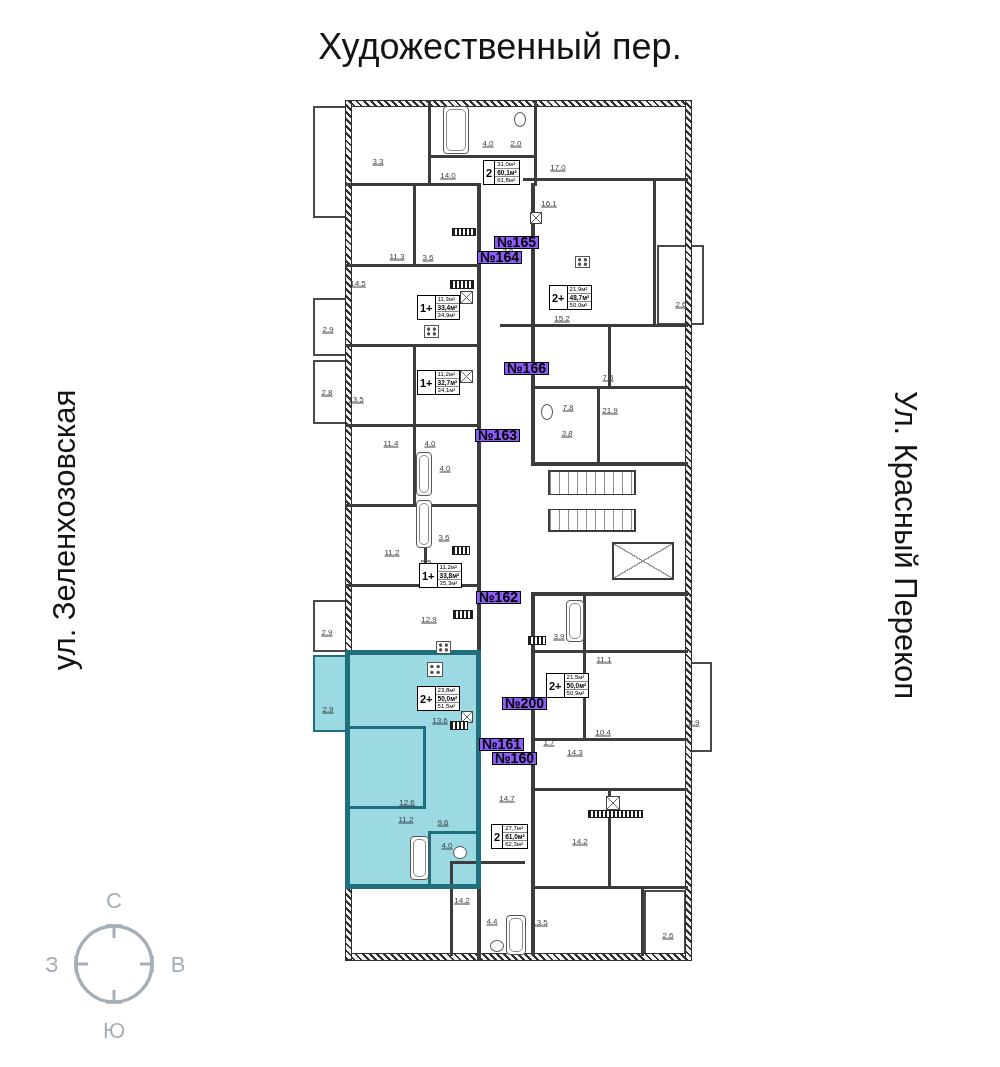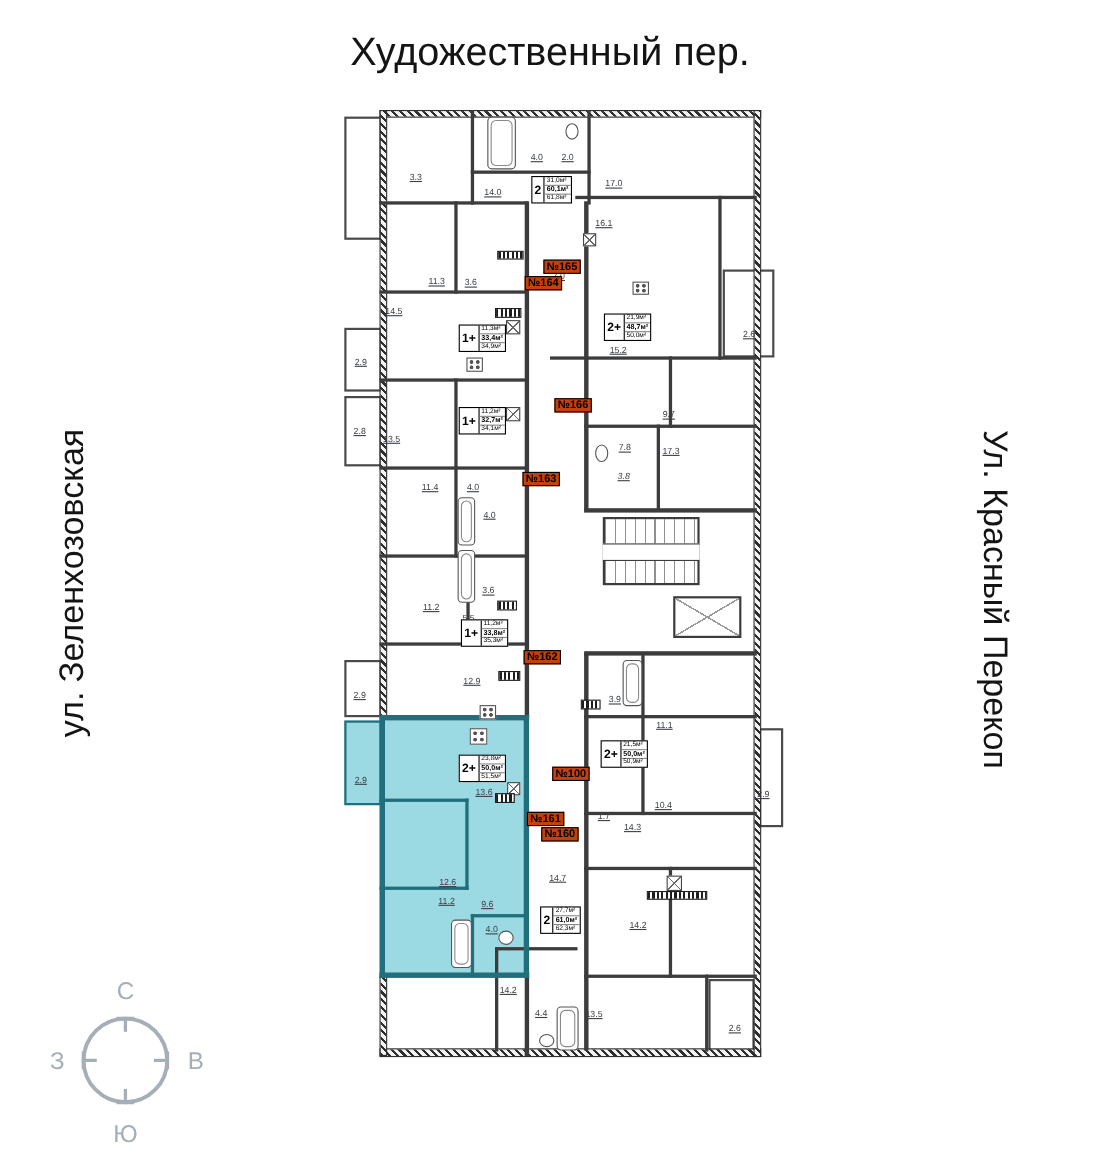--- a/index.html
+++ b/index.html
@@ -33,21 +33,21 @@
     radial-gradient(circle at 28% 28%,#555 1.4px,transparent 2px),
     radial-gradient(circle at 72% 28%,#555 1.4px,transparent 2px),
     radial-gradient(circle at 28% 72%,#555 1.4px,transparent 2px),
     radial-gradient(circle at 72% 72%,#555 1.4px,transparent 2px),#fff;}
   .xmark{position:absolute;border:1px solid #444;box-sizing:border-box;z-index:3;background:
     linear-gradient(to top right,transparent calc(50% - 0.6px),#666 calc(50% - 0.6px) calc(50% + 0.6px),transparent calc(50% + 0.6px)),
     linear-gradient(to bottom right,transparent calc(50% - 0.6px),#666 calc(50% - 0.6px) calc(50% + 0.6px),transparent calc(50% + 0.6px)),#fff;}
   .vent{position:absolute;background:repeating-linear-gradient(90deg,#1c1c1c 0 2px,#fff 2px 4px);border:1px solid #1c1c1c;box-sizing:border-box;z-index:3;}
 
   .room-label{position:absolute;font-size:8px;color:#3c4146;text-decoration:underline;transform:translate(-50%,-50%);white-space:nowrap;z-index:4;}
-  .tag{position:absolute;font-size:10px;font-weight:bold;color:#000;background:#c2410c;border:1px solid #000;padding:0px 2px;line-height:11px;white-space:nowrap;z-index:5;}
+  .tag{position:absolute;font-size:14px;font-weight:bold;color:#000;background:#8b5cf6;border:1px solid #000;padding:0px 2px;line-height:11px;white-space:nowrap;z-index:5;}
   .unit{position:absolute;display:flex;background:#fff;border:1px solid #000;z-index:5;}
   .unit .t{font-size:11px;font-weight:bold;padding:0 2px;display:flex;align-items:center;border-right:1px solid #000;}
   .unit .areas{display:flex;flex-direction:column;justify-content:center;}
   .unit .areas div{font-size:6px;line-height:7px;padding:0 2px;white-space:nowrap;}
   .unit .areas .mid{font-weight:bold;font-size:6.5px;border-top:1px solid #888;border-bottom:1px solid #888;}
 
   .compass{position:absolute;left:42px;top:886px;z-index:6;}
 </style>
 </head>
 <body>
@@ -162,23 +162,23 @@
       <span class="room-label" style="left: 549px; top: 203px;">16.1</span>
       <span class="room-label" style="left: 508px; top: 211px; margin-top: 40px;">7.0</span>
       <span class="room-label" style="left: 397px; top: 256px;">11.3</span>
       <span class="room-label" style="left: 428px; top: 257px;">3.6</span>
       <span class="room-label" style="left: 358px; top: 283px;">14.5</span>
       <span class="room-label" style="left: 328px; top: 329px;">2.9</span>
       <span class="room-label" style="left: 562px; top: 318px;">15.2</span>
       <span class="room-label" style="left: 681px; top: 304px;">2.6</span>
       <span class="room-label" style="left: 327px; top: 392px;">2.8</span>
       <span class="room-label" style="left: 356px; top: 399px;">13.5</span>
-      <span class="room-label" style="left: 608px; top: 377px;">9.7</span>
+      <span class="room-label" style="left: 608px; top: 377px;">7.5</span>
       <span class="room-label" style="left: 568px; top: 407px;">7.8</span>
-      <span class="room-label" style="left: 610px; top: 410px;">17.3</span>
+      <span class="room-label" style="left: 610px; top: 410px;">21.9</span>
       <span class="room-label" style="left: 567px; top: 433px; font-style: italic;">3.8</span>
       <span class="room-label" style="left: 391px; top: 443px;">11.4</span>
       <span class="room-label" style="left: 430px; top: 443px;">4.0</span>
       <span class="room-label" style="left: 445px; top: 468px;">4.0</span>
       <span class="room-label" style="left: 444px; top: 537px;">3.6</span>
       <span class="room-label" style="left: 392px; top: 552px;">11.2</span>
       <span class="room-label" style="left: 426px; top: 562px;">5.5</span>
       <span class="room-label" style="left: 429px; top: 619px;">12.9</span>
       <span class="room-label" style="left: 327px; top: 632px;">2.9</span>
       <span class="room-label" style="left: 328px; top: 709px;">2.9</span>
@@ -199,21 +199,21 @@
       <span class="room-label" style="left: 492px; top: 921px;">4.4</span>
       <span class="room-label" style="left: 540px; top: 922px;">13.5</span>
       <span class="room-label" style="left: 668px; top: 935px;">2.6</span>
     </div>
   <div id="apartment-tags">
       <div class="tag" style="left: 494px; top: 236px;">№165</div>
       <div class="tag" style="left: 477px; top: 251px;">№164</div>
       <div class="tag" style="left: 504px; top: 362px;">№166</div>
       <div class="tag" style="left: 475px; top: 429px;">№163</div>
       <div class="tag" style="left: 476px; top: 591px;">№162</div>
-      <div class="tag" style="left: 502px; top: 697px;">№100</div>
+      <div class="tag" style="left: 502px; top: 697px;">№200</div>
       <div class="tag" style="left: 479px; top: 738px;">№161</div>
       <div class="tag" style="left: 492px; top: 752px;">№160</div>
     </div>
   <div id="unit-boxes">
       <div class="unit" style="left: 483px; top: 160px;">
         <div class="t">2</div>
         <div class="areas">
           <div>31,0м²</div>
           <div class="mid">60,1м²</div>
           <div>61,8м²</div>

